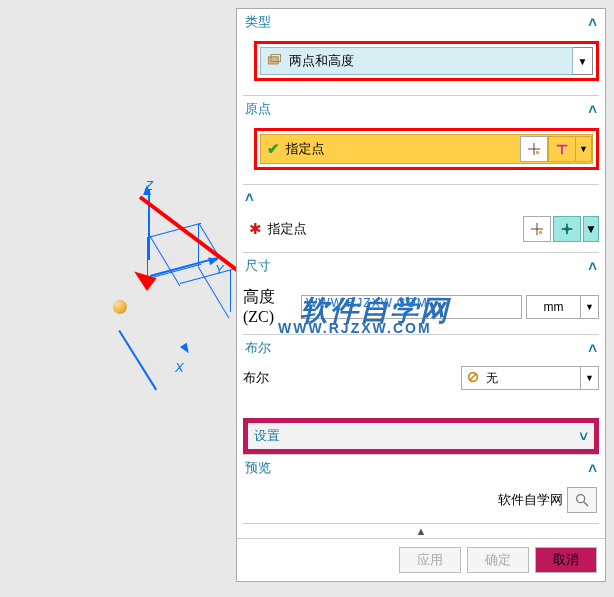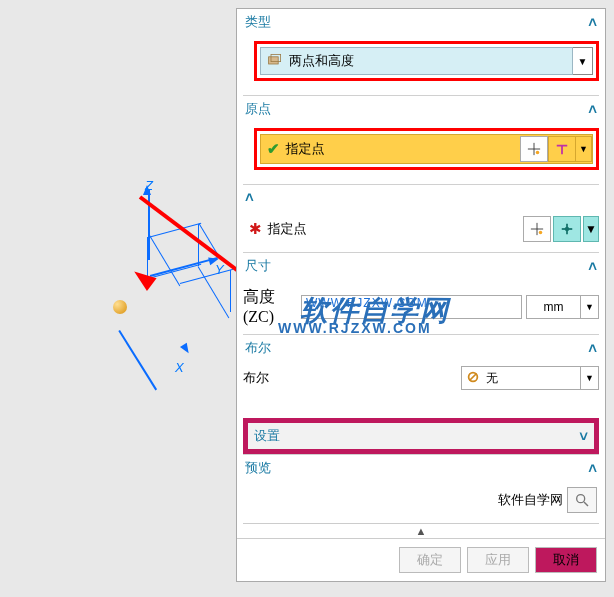--- a/index.html
+++ b/index.html
@@ -263,17 +263,17 @@
             <circle cx="10" cy="10" r="6"></circle>
             <line x1="15" y1="15" x2="21" y2="21"></line>
           </svg>
       </div>
     </div>
 
     <div class="collapse-up">▲</div>
   </div>
 
   <div class="footer">
+    <button class="disabled">应用</button>
     <button class="disabled">确定</button>
-    <button class="disabled">应用</button>
     <button>取消</button>
   </div>
 </div>
 
 </body></html>

